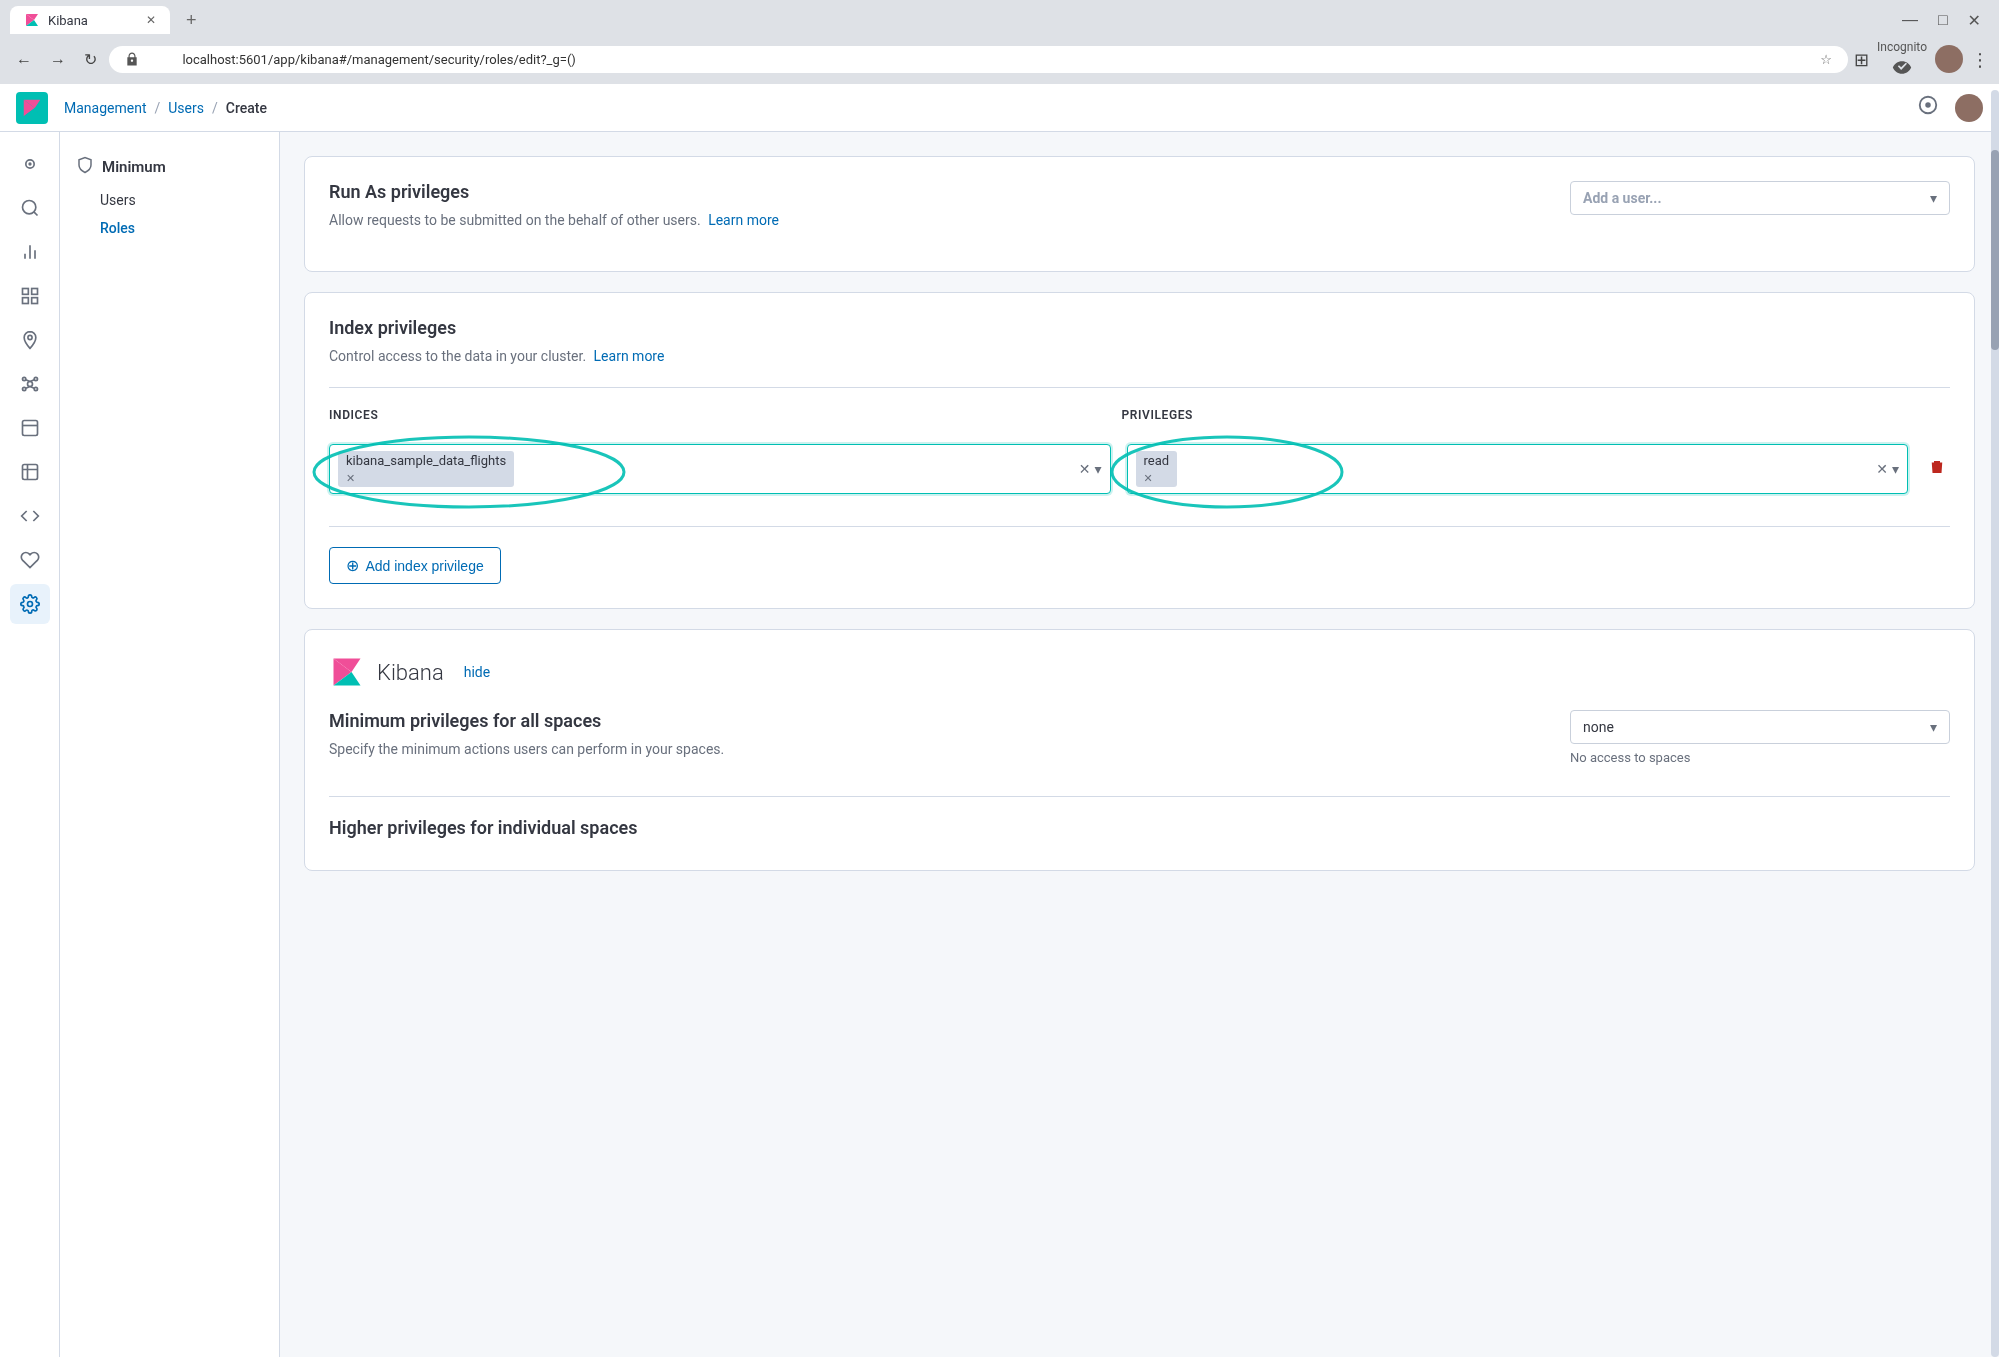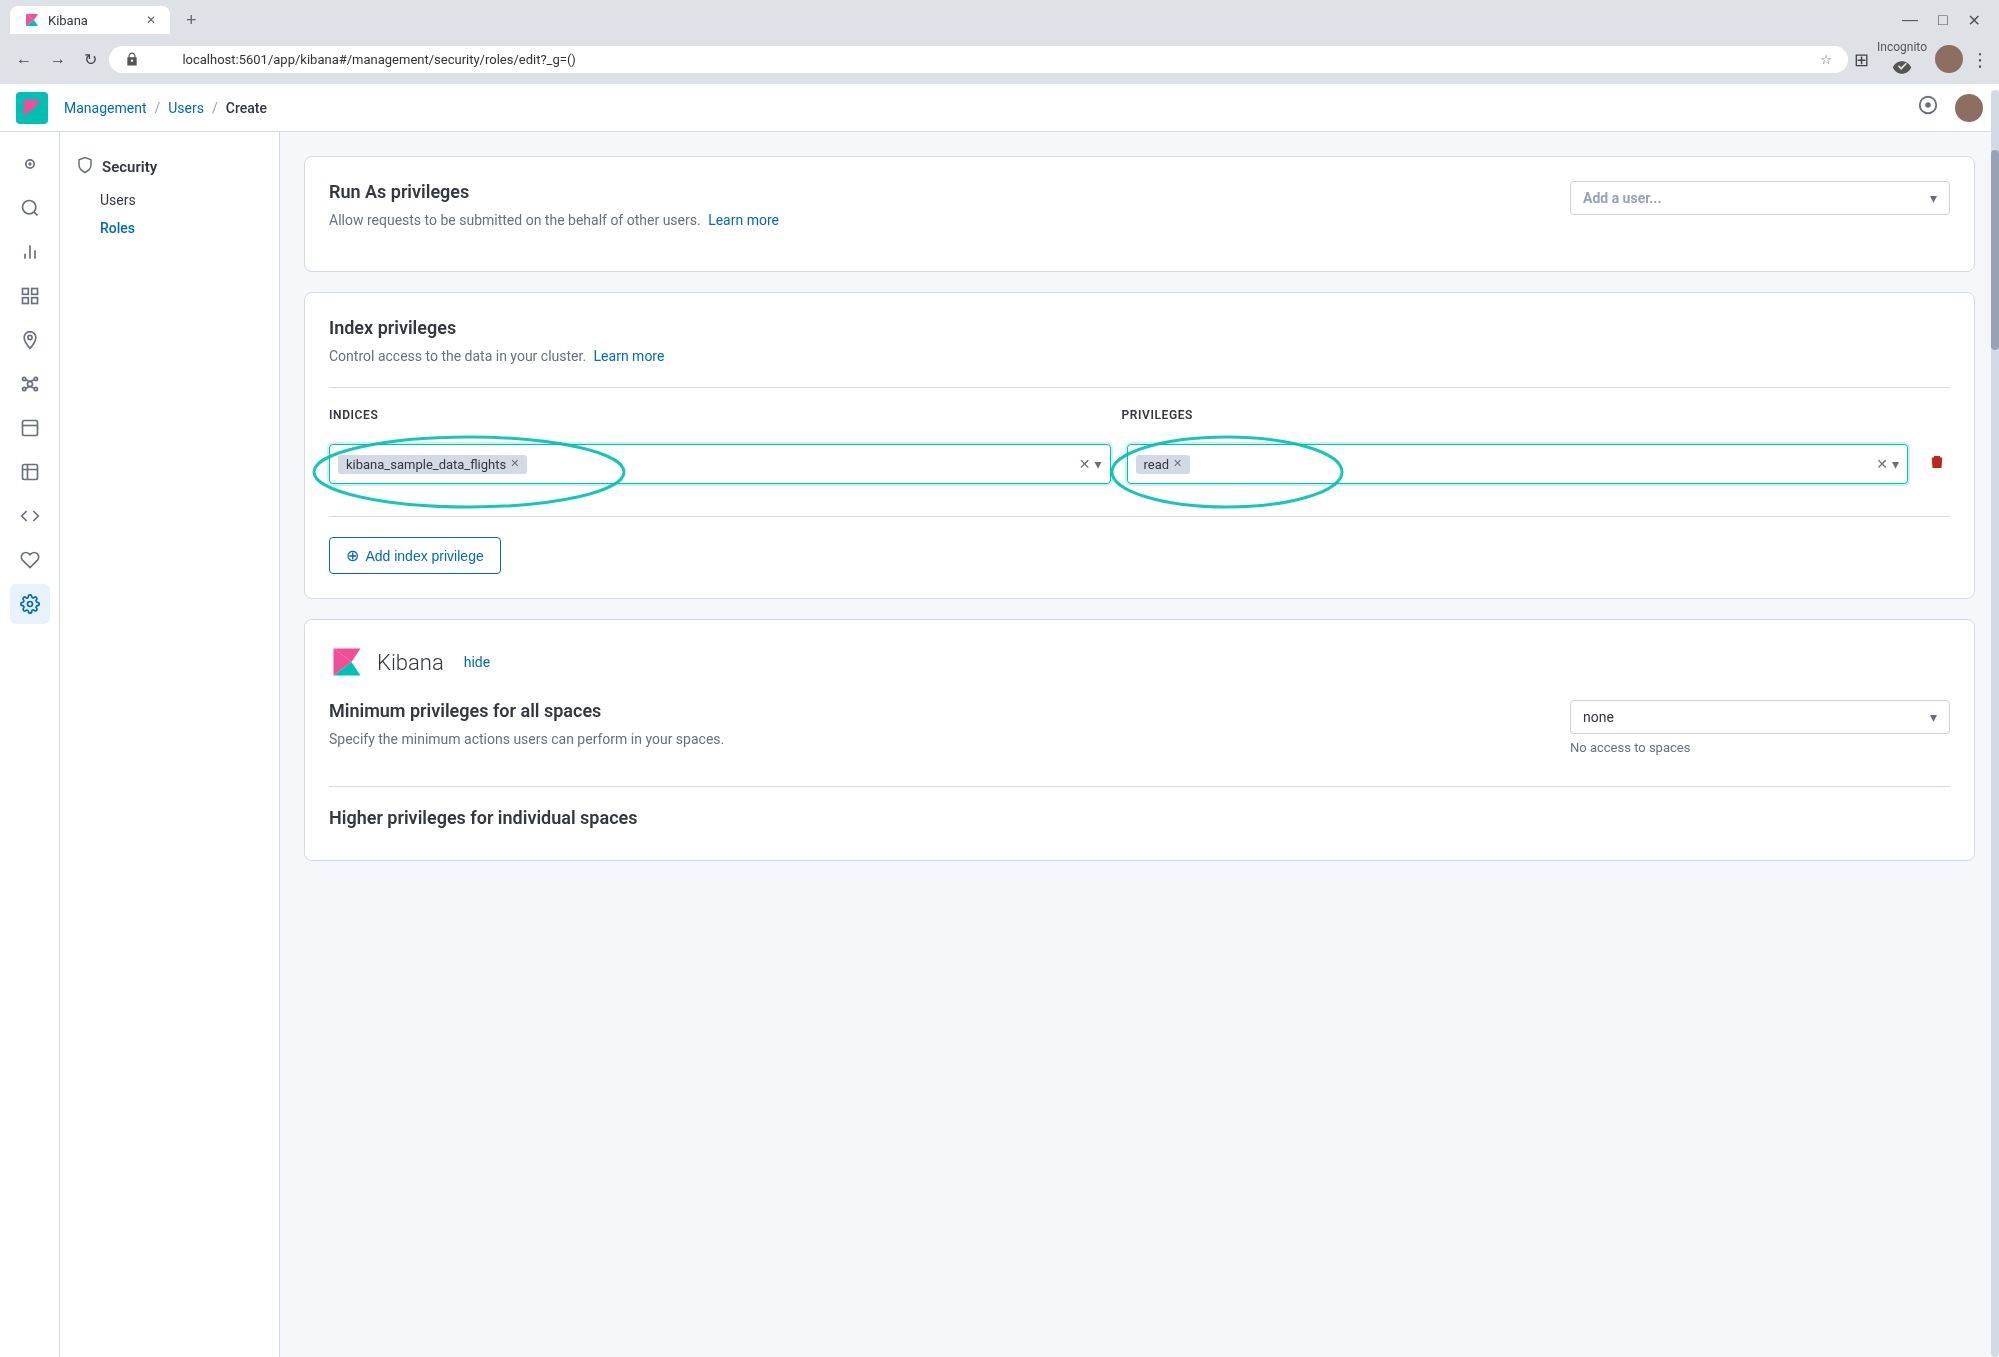--- a/index.html
+++ b/index.html
@@ -69,21 +69,21 @@
     .field-label { font-size: 12px; font-weight: 600; color: #343741; margin-bottom: 6px; text-transform: uppercase; letter-spacing: 0.05em; }
 
     .index-row { display: flex; align-items: center; gap: 16px; padding: 12px 0; }
     .index-field { flex: 1; }
     .privilege-field { flex: 1; }
     .delete-btn { color: #bd271e; background: none; border: none; cursor: pointer; font-size: 18px; padding: 4px; }
 
     
     .combobox { border: 1px solid #c9d0db; border-radius: 4px; padding: 6px 8px; display: flex; align-items: center; flex-wrap: wrap; gap: 4px; background: #fff; min-height: 40px; position: relative; }
     .combobox.highlighted { border-color: #00bfb3; box-shadow: 0 0 0 2px rgba(0,191,179,0.2); }
-    .tag { background: #d3dae6; border-radius: 3px; padding: 2px 8px; font-size: 13px; display: flex; align-items: flex-start; gap: 4px; color: #343741; }
+    .tag { background: #d3dae6; border-radius: 3px; padding: 2px 8px; font-size: 13px; display: flex; align-items: flex-start; gap: 4px; color: #343741; flex-direction: column; }
     .tag-close { cursor: pointer; color: #69707d; font-size: 11px; }
     .combobox-controls { margin-left: auto; display: flex; align-items: center; gap: 4px; }
     .combobox-clear { color: #69707d; cursor: pointer; font-size: 14px; }
     .combobox-chevron { color: #69707d; cursor: pointer; font-size: 14px; }
 
     
     .add-btn { border: 1px solid #006bb4; background: none; color: #006bb4; border-radius: 4px; padding: 8px 16px; font-size: 14px; cursor: pointer; display: flex; align-items: center; gap: 6px; }
 
     
     .kibana-header { display: flex; align-items: center; gap: 12px; margin-bottom: 20px; }
@@ -264,21 +264,21 @@
     </div>
   </div>
 
   <div class="nav-panel">
     <div class="nav-section-title">
       <span class="nav-section-icon">
         <svg width="18" height="18" viewBox="0 0 24 24" fill="none" stroke="#69707d" stroke-width="2">
             <path d="M12 22s8-4 8-10V5l-8-3-8 3v7c0 6 8 10 8 10z"></path>
           </svg>
       </span>
-      <span>Security</span>
+      <span>Minimum</span>
     </div>
     <div class="nav-item">
       <span>Users</span>
     </div>
     <div class="nav-item active">
       <span>Roles</span>
     </div>
   </div>
 
   <div class="main-content">

